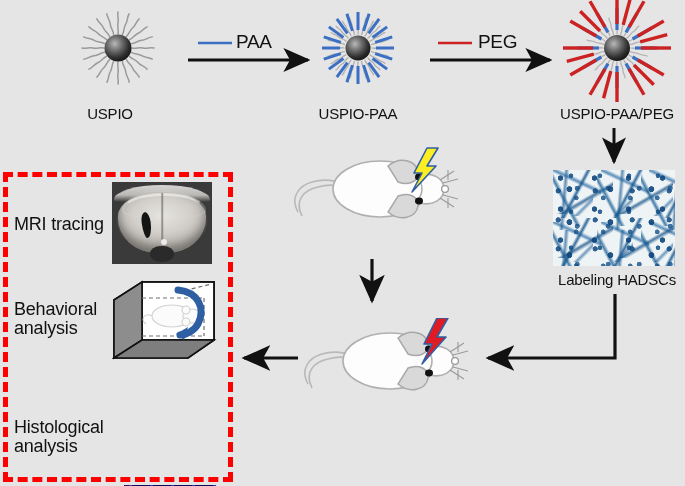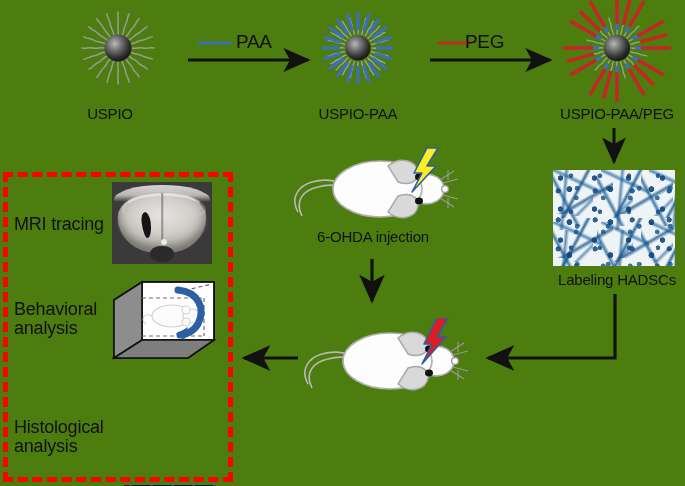--- a/index.html
+++ b/index.html
@@ -9,21 +9,21 @@
     background: #ffffff;
   }
   body {
     font-family: "Liberation Sans", sans-serif;
     color: #000000;
   }
   #figure {
     position: relative;
     width: 685px;
     height: 486px;
-    background: #4d7c0f;
+    background: #e5e5e5;
     overflow: hidden;
   }
   .abs { position: absolute; }
 
   
   .label {
     position: absolute;
     font-family: "Liberation Sans", sans-serif;
     font-size: 15px;
     color: #111111;
@@ -390,21 +390,21 @@
     </defs>
     <line x1="12" y1="9" x2="46" y2="9" stroke="#3b6fc4" stroke-width="2.6"></line>
     <line x1="2" y1="26" x2="122" y2="26" stroke="#111111" stroke-width="3" marker-end="url(#ah)"></line>
   </svg>
   <div class="reagent-label" style="left:236px; top:31px;">PAA</div>
 
   <svg class="arrow-svg" style="left:428px; top:34px;" width="132" height="36">
     <line x1="10" y1="9" x2="44" y2="9" stroke="#cc2222" stroke-width="2.6"></line>
     <line x1="2" y1="26" x2="122" y2="26" stroke="#111111" stroke-width="3" marker-end="url(#ah)"></line>
   </svg>
-  <div class="reagent-label" style="left:465px; top:31px;">PEG</div>
+  <div class="reagent-label" style="left:478px; top:31px;">PEG</div>
 
   <div class="label center" style="left:110px; top:105px;">USPIO</div>
   <div class="label center" style="left:358px; top:105px;">USPIO-PAA</div>
   <div class="label center" style="left:617px; top:105px;">USPIO-PAA/PEG</div>
 
   <svg class="arrow-svg" style="left:600px; top:128px;" width="34" height="42">
     <line x1="14" y1="0" x2="14" y2="34" stroke="#111111" stroke-width="3" marker-end="url(#ah)"></line>
   </svg>
 
   <div class="img-frame hadsc" style="left:553px; top:170px; width:122px; height:96px;">
@@ -434,21 +434,20 @@
         <line x1="152" y1="34" x2="166" y2="25"></line>
           <line x1="155" y1="37" x2="170" y2="33"></line>
         <line x1="155" y1="49" x2="170" y2="53"></line>
           <line x1="152" y1="52" x2="166" y2="61"></line>
         <line x1="160" y1="24" x2="160" y2="34"></line>
           <line x1="160" y1="52" x2="160" y2="62"></line>
       </g>
       <path d="M139 2 L126 27 L134 27 L124 46 L148 20 L139 20 L150 2 Z" fill="#fcee21" stroke="#2e5fa3" stroke-width="1.6" stroke-linejoin="round"></path>
     </svg>
   </div>
-  <div class="label center" style="left:373px; top:228px;">6-OHDA injection</div>
 
   <svg class="arrow-svg" style="left:358px; top:259px;" width="34" height="50">
     <line x1="14" y1="0" x2="14" y2="42" stroke="#111111" stroke-width="3.2" marker-end="url(#ah)"></line>
   </svg>
 
   <div class="abs" style="left:298px; top:318px;">
     <svg width="170" height="86" viewBox="0 0 170 86" aria-hidden="true">
       <g fill="none" stroke="#b9b9b9" stroke-width="1.6">
         <path d="M10 66 C2 52 10 40 24 36 C34 33 46 34 56 38"></path>
         <path d="M14 70 C6 54 16 44 30 41 C40 38 50 39 58 42"></path>

